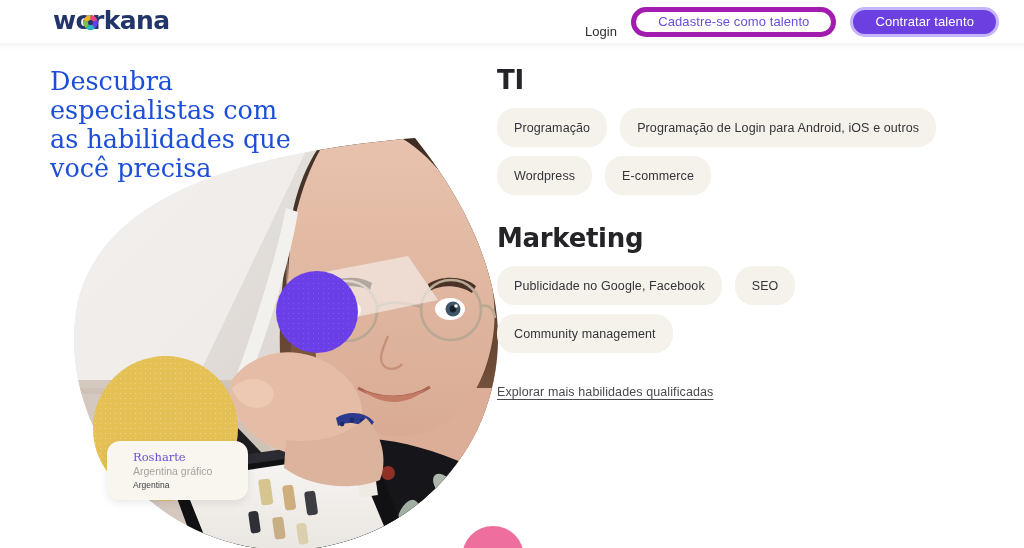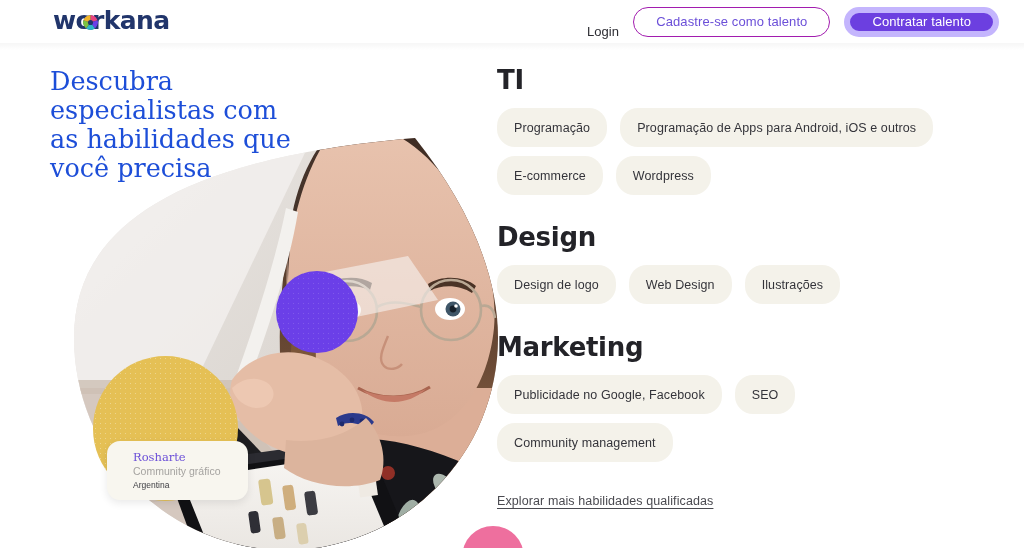--- a/index.html
+++ b/index.html
@@ -57,26 +57,26 @@
   .btn {
     font-size: 13px;
     border-radius: 20px;
     padding: 0 22px;
     height: 30px;
     display: flex; align-items: center; justify-content: center;
     cursor: pointer; white-space: nowrap;
     letter-spacing: 0.1px;
   }
   .btn-outline {
-    border: 1px solid #a21caf;
+    border: 5px solid #a21caf;
     color: #6b4fd8; background: #fff;
   }
   .btn-solid {
     background: #6c3fe0; color: #ffffff;
-    border: 6px solid #c4b5fd;
+    border: 3px solid #c4b5fd;
   }
 
   
   .hero-left {
     position: absolute; left: 0; top: 43px;
     width: 500px; height: 505px;
   }
   .headline {
     position: absolute; left: 50px; top: 24px;
     width: 260px;
@@ -352,47 +352,39 @@
 
         <path d="M268 188 L372 168 L402 212 L296 234 Z" fill="#f6f4f1" opacity="0.6"></path>
       </g>
     </svg>
 
     <div class="circle circle-purple"></div>
     <div class="circle circle-pink"></div>
 
     <div class="profile-card">
       <div class="card-name">Rosharte</div>
-      <div class="card-role">Community gráfico</div>
+      <div class="card-role">Argentina gráfico</div>
       <div class="card-country">Argentina</div>
     </div>
 
   </div>
 </div>
 
 <div class="skills">
 
   <div class="section">
     <div class="section-title t-ti">TI</div>
     <div class="pill-row">
       <div class="pill">Programação</div>
-      <div class="pill">Programação de Apps para Android, iOS e outros</div>
+      <div class="pill">Programação de Login para Android, iOS e outros</div>
+      <div class="pill">Wordpress</div>
       <div class="pill">E-commerce</div>
-      <div class="pill">Wordpress</div>
     </div>
   </div>
 
-  <div class="section">
-    <div class="section-title t-design">Design</div>
-    <div class="pill-row">
-      <div class="pill">Design de logo</div>
-      <div class="pill">Web Design</div>
-      <div class="pill">Ilustrações</div>
-    </div>
-  </div>
 
   <div class="section">
     <div class="section-title t-marketing">Marketing</div>
     <div class="pill-row">
       <div class="pill">Publicidade no Google, Facebook</div>
       <div class="pill">SEO</div>
       <div class="pill">Community management</div>
     </div>
   </div>
 

